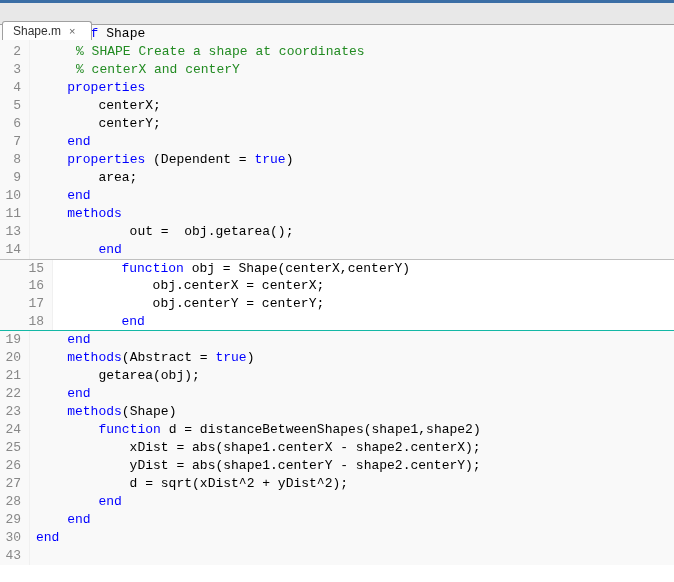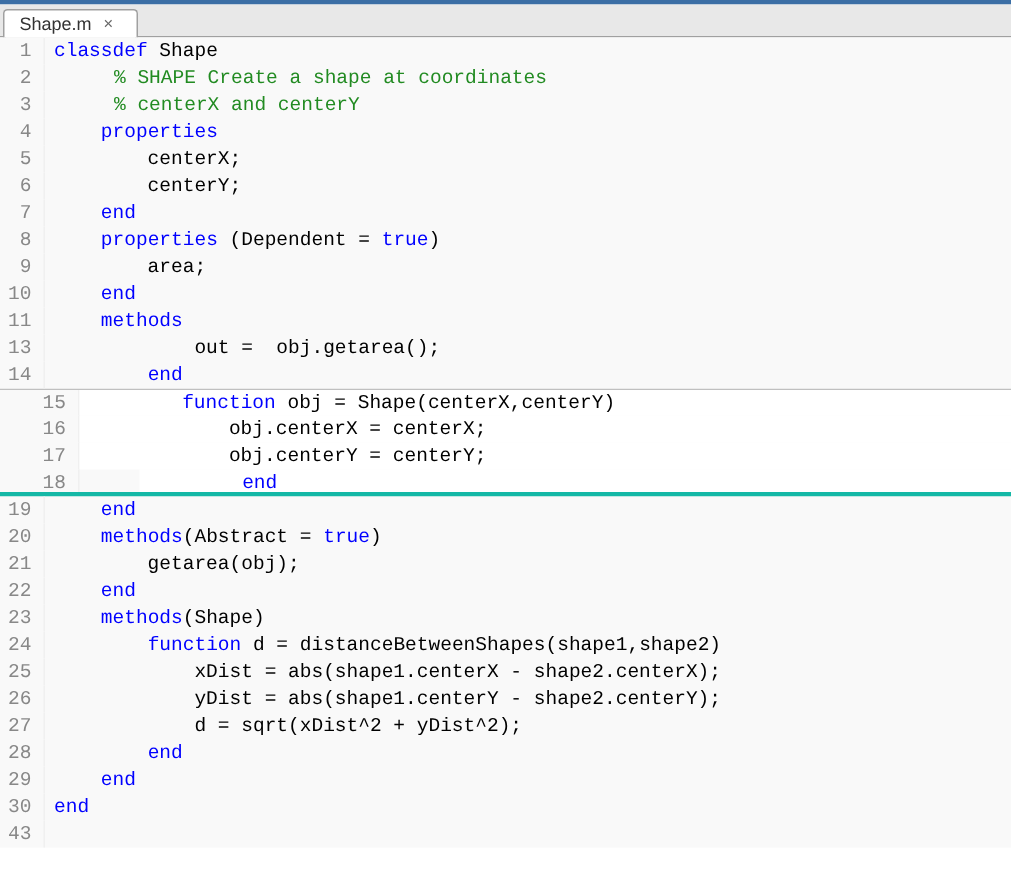--- a/index.html
+++ b/index.html
@@ -25,21 +25,21 @@
   }
   .tab {
     background: #ffffff;
     border: 1px solid #a0a0a0;
     border-bottom: none;
     padding: 2px 16px 2px 10px;
     font-family: 'Segoe UI', Tahoma, sans-serif;
     font-size: 12px;
     color: #333;
     position: relative;
-    top: 1px;
+    top: 16px;
     border-radius: 3px 3px 0 0;
     display: flex;
     align-items: center;
     gap: 6px;
   }
   .tab .close {
     color: #666;
     font-size: 11px;
     margin-left: 2px;
   }
@@ -71,21 +71,21 @@
     font-family: Liberation Mono, monospace;
   }
   .line.hl .code {
     background: #ffffff;
   }
   .line.hl .gutter {
     background: #f9f9f9;
     margin-left: 23px;
   }
   .line.hl-top { border-top: 1px solid #c0c0c0; }
-  .line.hl-bot { border-bottom: 3px solid #14b8a6; gap: 40px; }
+  .line.hl-bot { border-bottom: 1px solid #14b8a6; }
   .kw { color: #0000ff; }
   .cm { color: #228b22; margin-left: 40px; }
 </style>
 </head>
 <body>
 
 <div class="top-bar"></div>
 
 <div class="tab-strip">
   <div class="tab">

